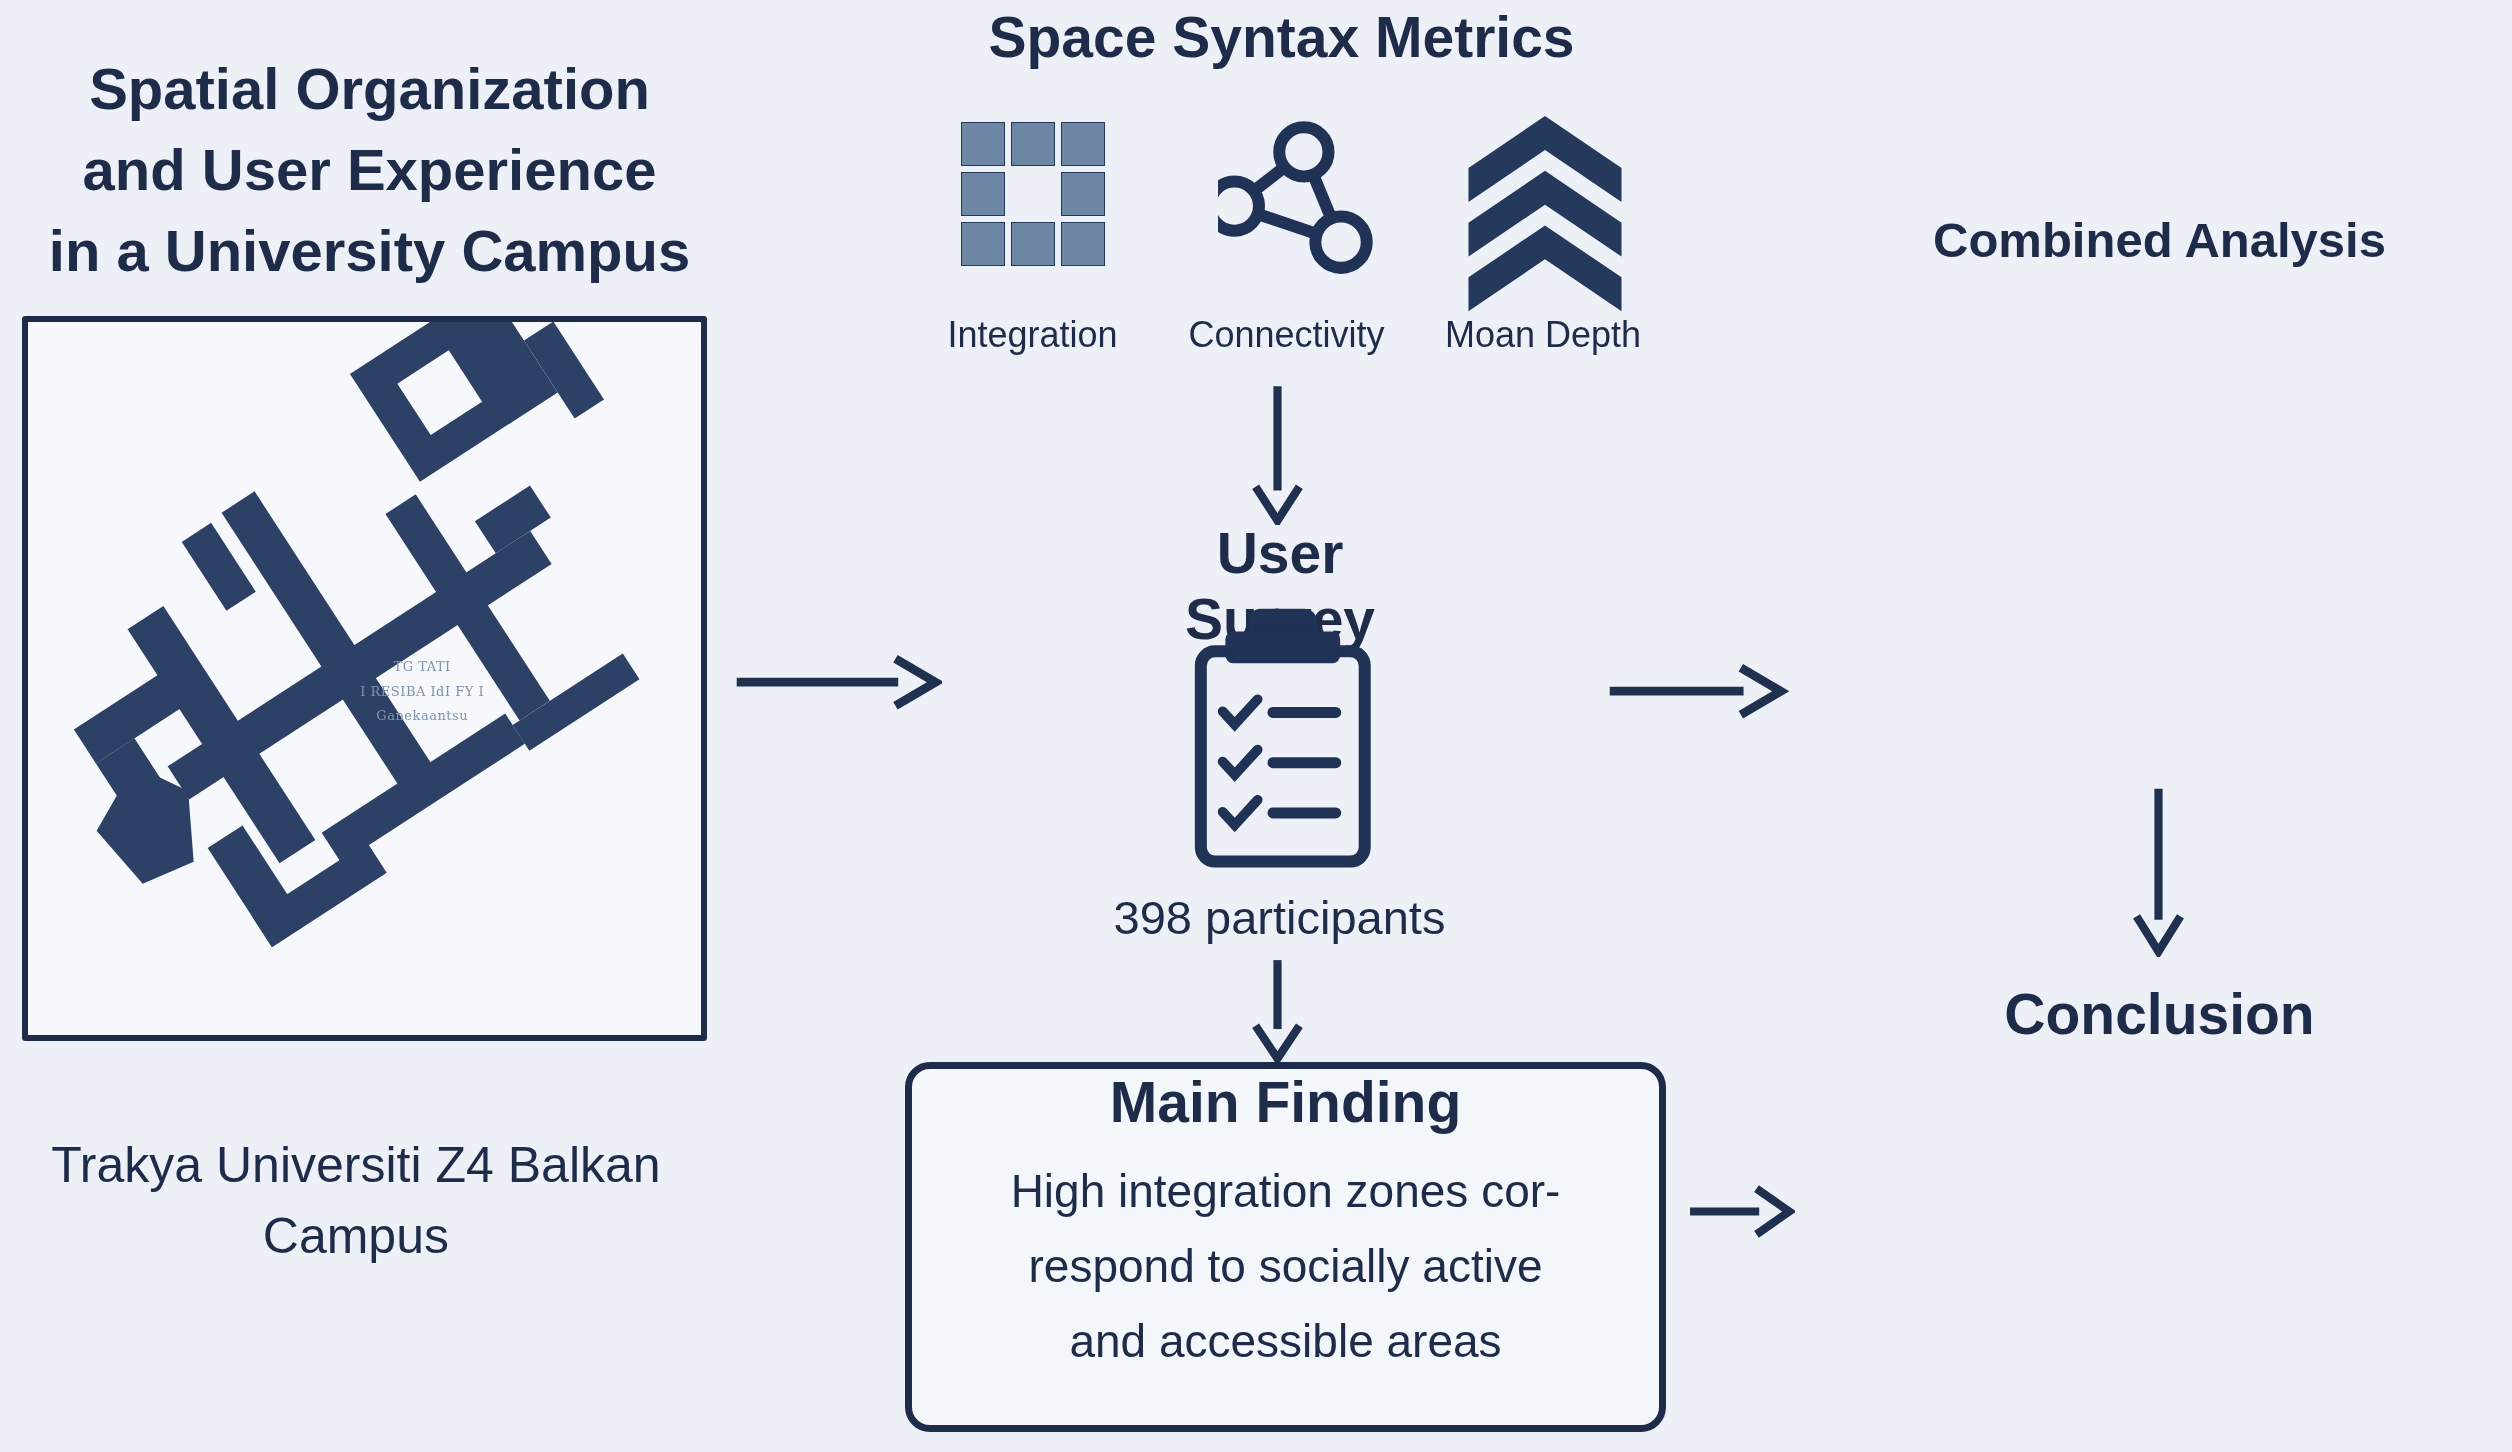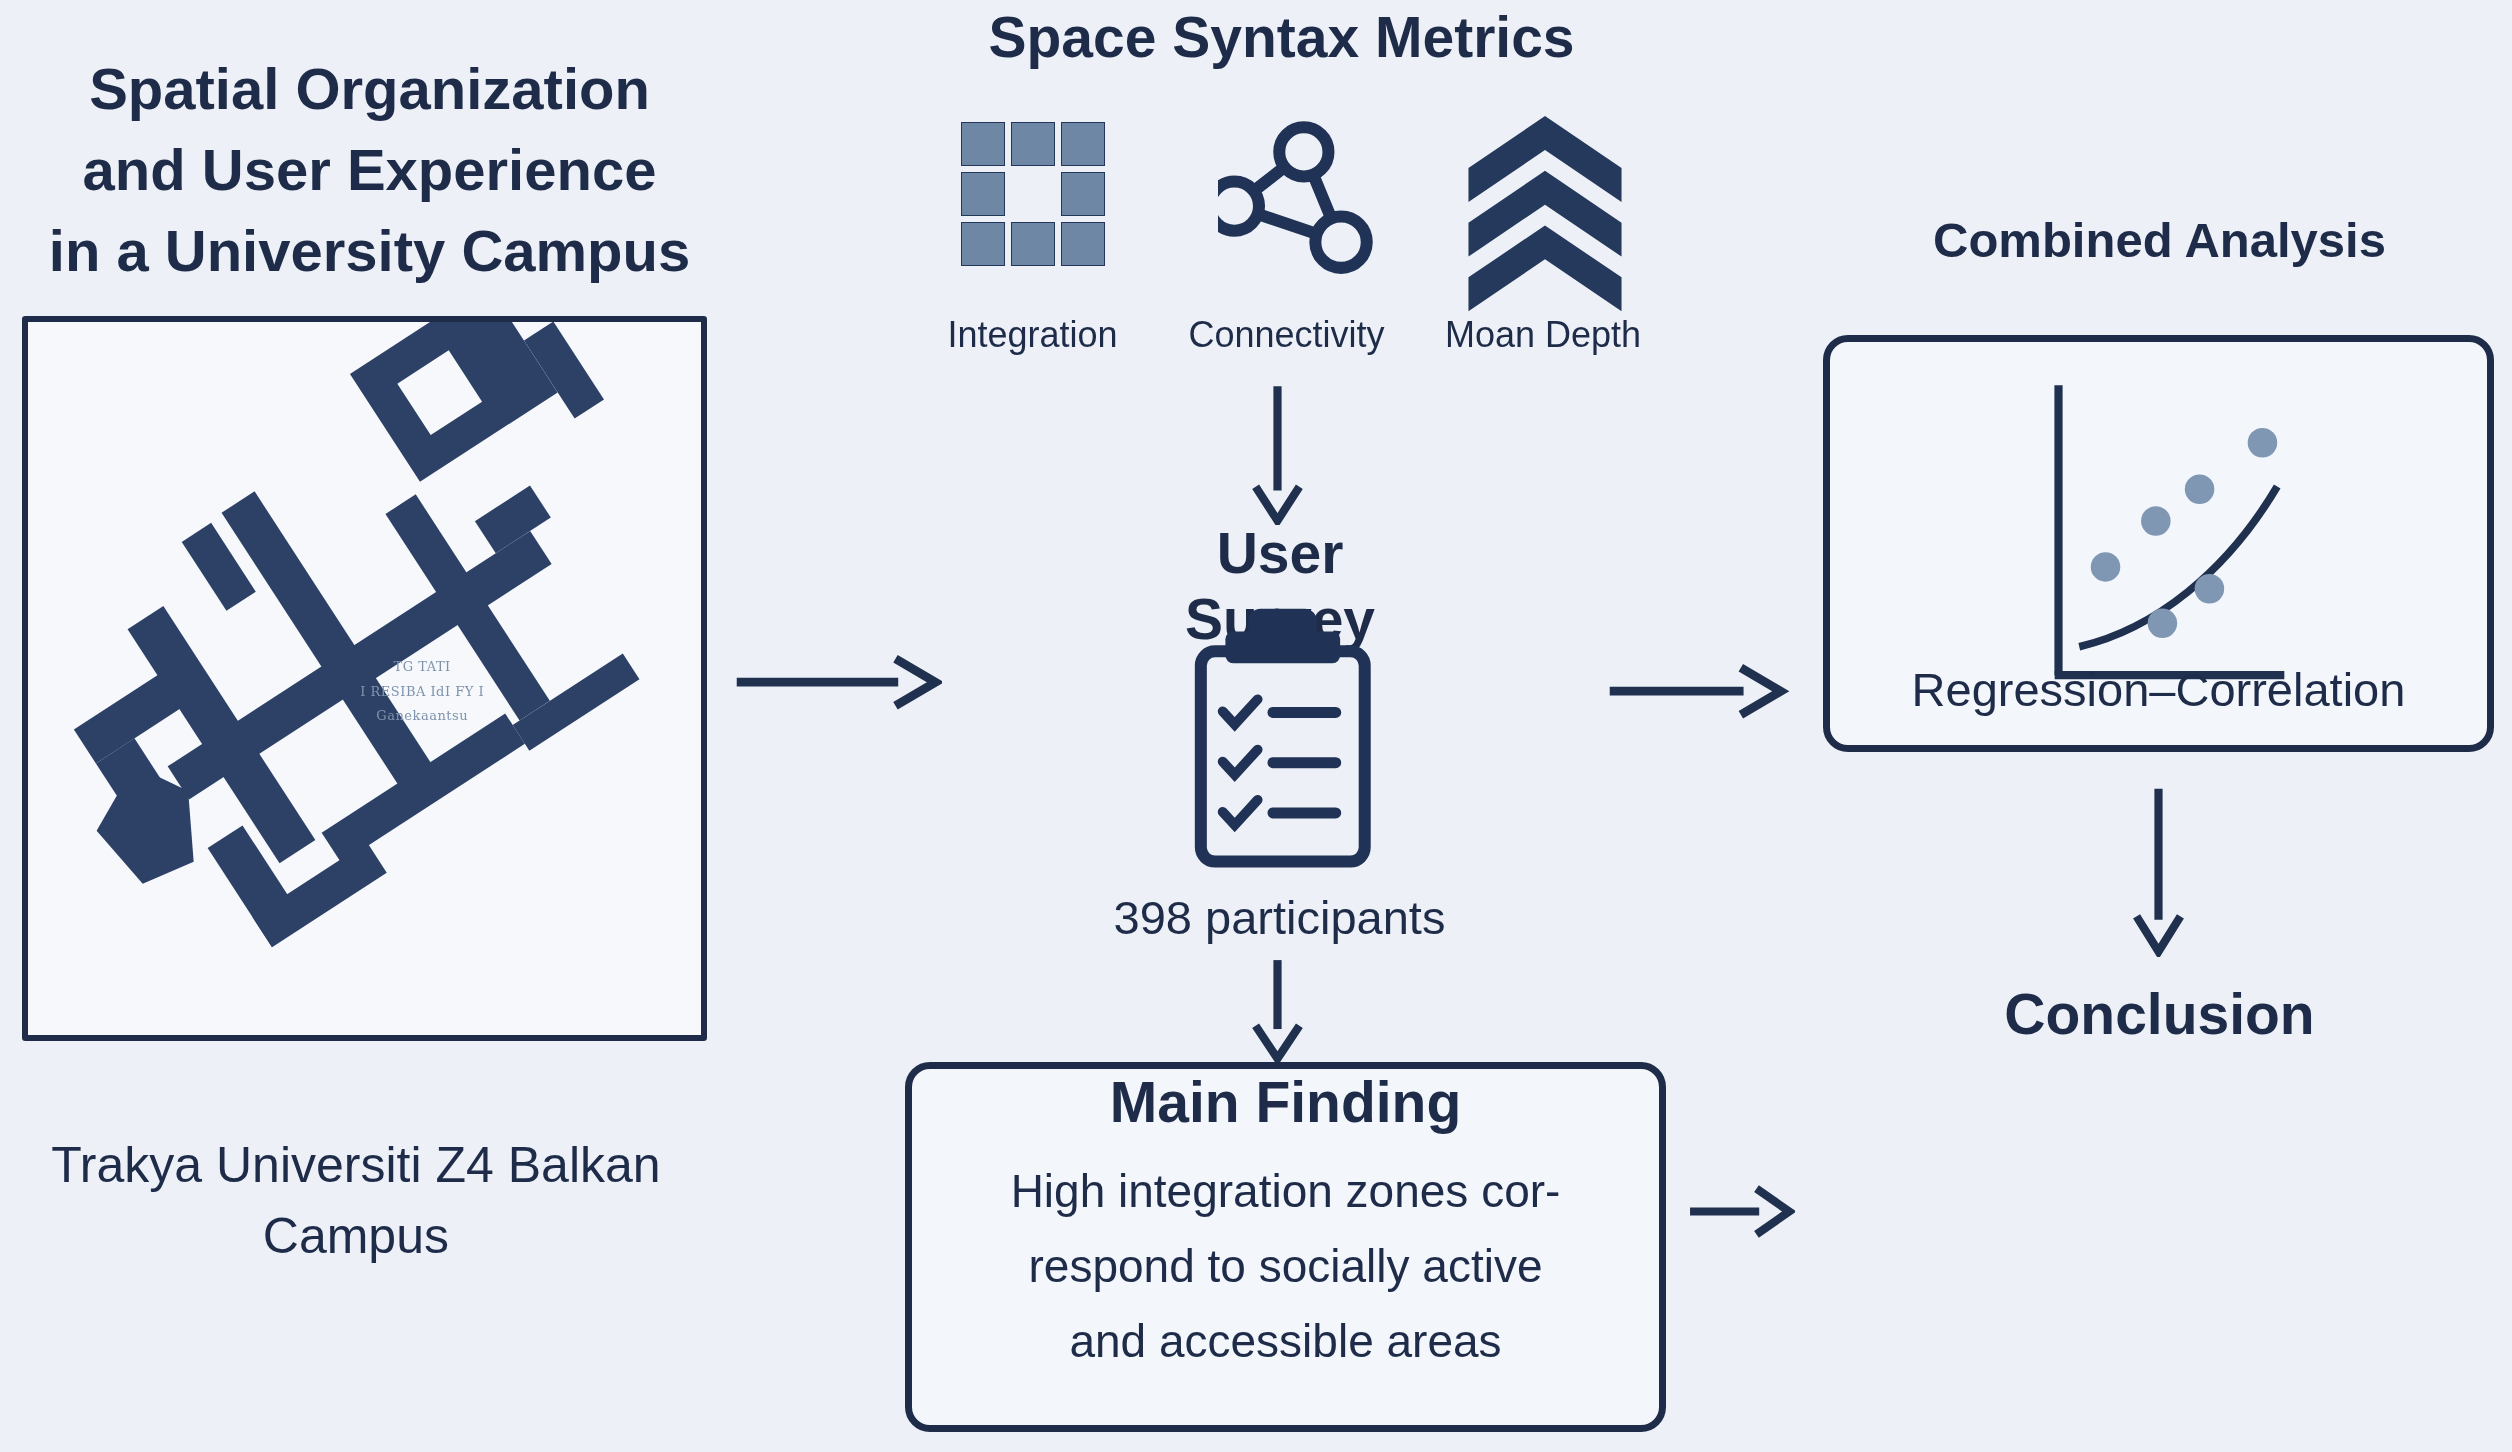--- a/index.html
+++ b/index.html
@@ -197,36 +197,20 @@
     <polyline class="stroke" points="245,14 318,57 245,100" stroke-width="16"></polyline>
   </svg>
 
   <svg class="abs" style="left:1688px;top:1181px" width="107" height="61" viewBox="0 0 195 112">
     <line class="stroke" x1="3" y1="56" x2="130" y2="56" stroke-width="15"></line>
     <polyline class="stroke" points="125,14 185,56 125,98" stroke-width="15"></polyline>
   </svg>
 
   <div class="abs center heading combined-heading">Combined Analysis</div>
 
-  <div class="abs combined-box">
-    <svg class="scatter-svg" width="257" height="318" viewBox="0 0 470 580">
-      <line class="stroke" x1="32" y1="20" x2="32" y2="550" stroke-width="15"></line>
-      <line class="stroke" x1="25" y1="550" x2="445" y2="550" stroke-width="15"></line>
-      <path class="stroke" d="M 70 498 C 210 465, 340 360, 432 205" stroke-width="14"></path>
-      <g fill="#8097b3">
-        <circle cx="405" cy="125" r="27"></circle>
-        <circle cx="290" cy="210" r="27"></circle>
-        <circle cx="210" cy="268" r="27"></circle>
-        <circle cx="118" cy="352" r="27"></circle>
-        <circle cx="308" cy="392" r="27"></circle>
-        <circle cx="222" cy="455" r="27"></circle>
-      </g>
-    </svg>
-    <div class="combined-label">Regression–Correlation</div>
-  </div>
 
   <svg class="abs" style="left:2131px;top:787px" width="55" height="170" viewBox="0 0 100 310">
     <line class="stroke" x1="50" y1="3" x2="50" y2="242" stroke-width="15"></line>
     <polyline class="stroke" points="10,236 50,300 90,236" stroke-width="15"></polyline>
   </svg>
 
   <div class="abs center heading conclusion-heading">Conclusion</div>
 
 
 </div>

